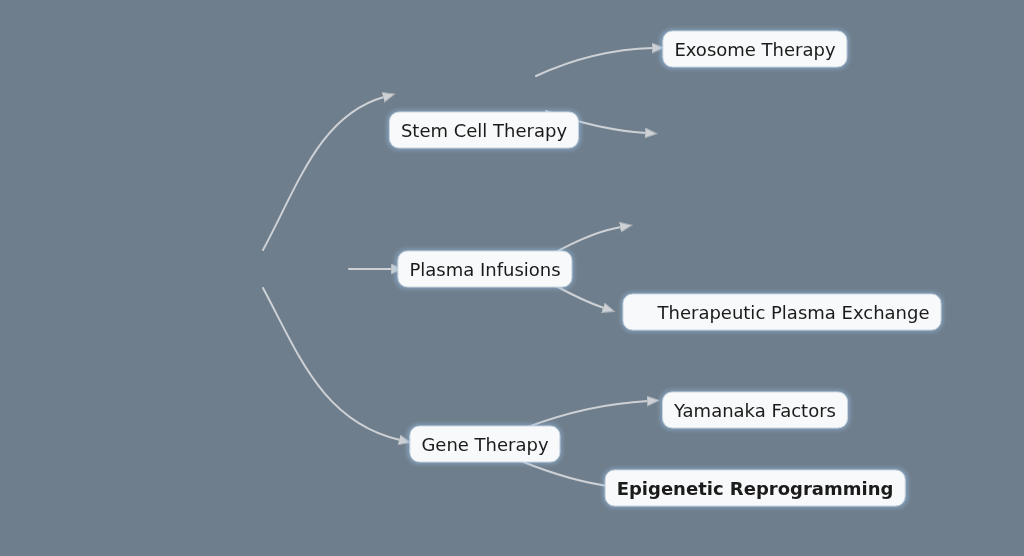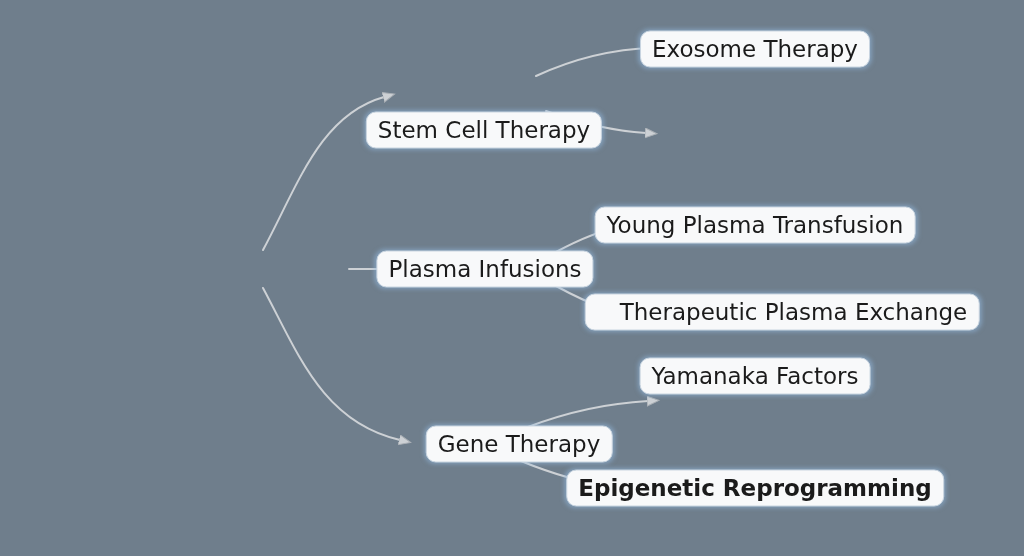--- a/index.html
+++ b/index.html
@@ -27,38 +27,38 @@
     fill: none;
     stroke: #CDD1D5;
     stroke-width: 2;
     stroke-linecap: round;
   }
   .node {
     position: absolute;
     transform: translate(-50%, -50%);
     background: #F8F9FA;
     color: #1B1B1B;
-    font-size: 23px;
+    font-size: 18px;
     line-height: 21px;
     padding: 7px 11px;
     border: 1px solid #C9D5E0;
     border-radius: 10px;
     box-shadow: 0 0 4px 1.5px rgba(148, 186, 224, 0.55);
     white-space: nowrap;
   }
   
   .pos-root        { left: 240px; top: 269px; }
   .pos-stem        { left: 484px; top: 94px; margin-top: 36px;  }
   .pos-plasma      { left: 485px; top: 269px; }
-  .pos-gene        { left: 485px; top: 444px; margin-left: 34px; }
+  .pos-gene        { left: 485px; top: 444px; }
   .pos-exosome     { left: 755px; top: 49px;  }
   .pos-organ       { left: 755px; top: 137px; }
   .pos-young       { left: 755px; top: 225px; }
   .pos-therapeutic { left: 782px; top: 312px; padding-left: 34px; }
-  .pos-yamanaka    { left: 755px; top: 376px; text-align: center; }
+  .pos-yamanaka    { left: 755px; top: 410px; text-align: center; }
   .pos-epigenetic  { left: 755px; top: 488px; font-weight: bold; }
 </style>
 </head>
 <body>
 
 <div class="canvas">
 
   <svg class="edge-layer" viewBox="0 0 1024 556">
     <defs>
       <marker id="arrowhead" markerWidth="14" markerHeight="12" refX="1" refY="5" orient="auto" markerUnits="userSpaceOnUse">
@@ -80,19 +80,18 @@
     <path class="edge" d="M 521 461 C 560 477, 590 484, 615 487" marker-end="url(#arrowhead)"></path>
   </svg>
 
 
   <div class="node pos-stem">Stem Cell Therapy</div>
   <div class="node pos-plasma">Plasma Infusions</div>
   <div class="node pos-gene">Gene Therapy</div>
 
   <div class="node pos-exosome">Exosome Therapy</div>
 
-  <div class="node pos-young">Young Plasma Transfusion</div>
   <div class="node pos-therapeutic">Therapeutic Plasma Exchange</div>
 
   <div class="node pos-yamanaka">Yamanaka Factors</div>
   <div class="node pos-epigenetic">Epigenetic Reprogramming</div>
 
 </div>
 
 </body></html>

